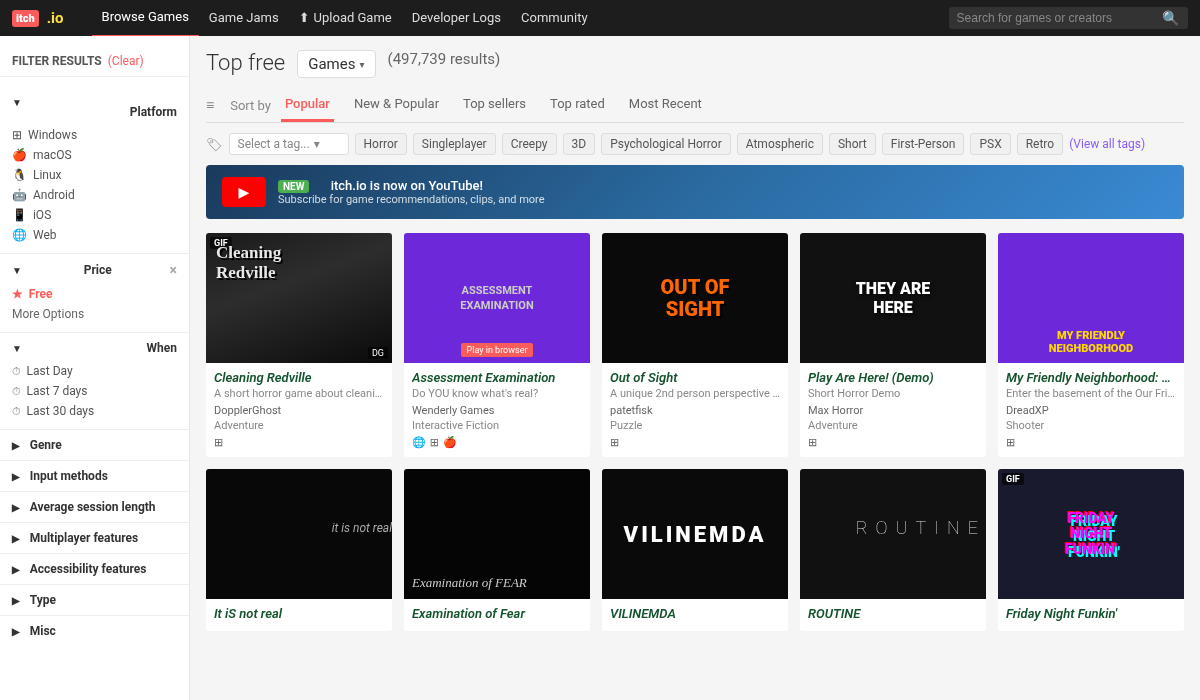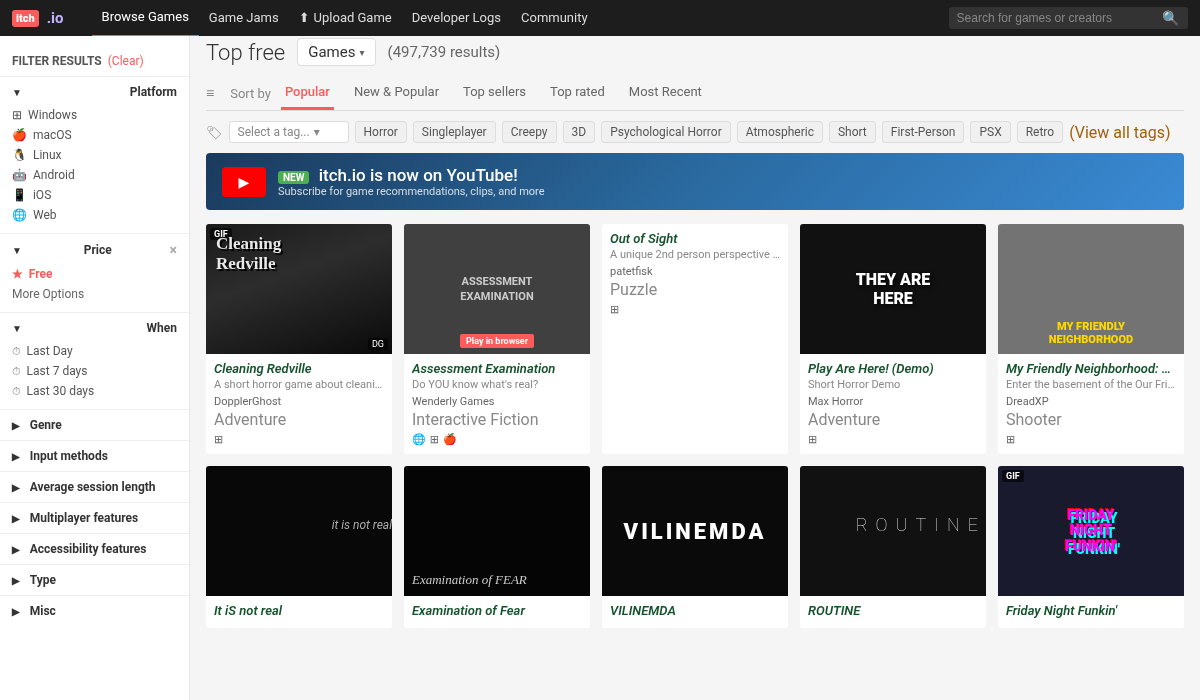--- a/index.html
+++ b/index.html
@@ -32,76 +32,76 @@
     .filter-price-free { display: flex; align-items: center; gap: 6px; padding: 3px 0; color: #fa5c5c; font-weight: bold; cursor: pointer; }
     .more-options { color: #666; padding: 3px 0; cursor: pointer; font-size: 12px; }
     .when-item { display: flex; align-items: center; gap: 6px; padding: 3px 0; color: #555; cursor: pointer; }
     .when-item .clock-icon { font-size: 11px; color: #888; }
     .collapsed-header { display: flex; align-items: center; gap: 6px; font-weight: bold; color: #333; font-size: 12px; padding: 8px 12px; border-top: 1px solid #eee; cursor: pointer; }
 
     
     .main { flex: 1; padding: 0 16px 16px; background: #f5f5f5; overflow-y: auto; }
 
     
-    .top-row { display: flex; align-items: center; gap: 12px; padding: 2px 0 10px; }
+    .top-row { display: flex; align-items: flex-start; gap: 12px; padding: 14px 0 10px; }
     .top-free-title { font-size: 22px; font-weight: 300; color: #333; }
     .games-dropdown { display: flex; align-items: center; gap: 4px; background: #fff; border: 1px solid #ddd; border-radius: 4px; padding: 4px 10px; cursor: pointer; font-size: 15px; color: #333; }
     .games-dropdown .chevron { font-size: 10px; color: #666; }
     .results-count { font-size: 15px; color: #666; }
 
     
     .sort-bar { display: flex; align-items: center; gap: 16px; border-bottom: 1px solid #ddd; padding-bottom: 0; margin-bottom: 10px; }
     .sort-icon { color: #888; font-size: 14px; }
     .sort-label { color: #888; font-size: 13px; margin-right: -6px; }
     .sort-tab { padding: 8px 4px; font-size: 13px; color: #666; cursor: pointer; border-bottom: 3px solid transparent; text-decoration: none; }
     .sort-tab.active { color: #fa5c5c; border-bottom: 3px solid #fa5c5c; font-weight: 500; }
 
     
     .tags-bar { display: flex; align-items: center; gap: 6px; flex-wrap: wrap; margin-bottom: 10px; }
     .tag-select { display: flex; align-items: center; gap: 4px; background: #fff; border: 1px solid #ddd; border-radius: 3px; padding: 3px 8px; color: #888; font-size: 12px; cursor: pointer; min-width: 120px; }
     .tag-pill { background: #f0f0f0; border: 1px solid #ddd; border-radius: 3px; padding: 3px 8px; font-size: 12px; color: #555; cursor: pointer; white-space: nowrap; }
     .tag-icon { color: #888; font-size: 13px; }
-    .view-all-tags { color: #a16207; font-size: 16px; cursor: pointer; white-space: nowrap; }
+    .view-all-tags { color: #8b5cf6; font-size: 12px; cursor: pointer; white-space: nowrap; }
 
     
     .explore-text { font-size: 13px; color: #666; margin-bottom: 10px; }
     .explore-text a { color: #fa5c5c; text-decoration: none; }
 
     
     .yt-banner { background: linear-gradient(135deg, #1a3a5c 0%, #2a6aa0 50%, #3a8ad4 100%); border-radius: 4px; padding: 12px 16px; display: flex; align-items: center; gap: 12px; margin-bottom: 14px; }
     .yt-play { background: #ff0000; border-radius: 4px; width: 44px; height: 30px; display: flex; align-items: center; justify-content: center; flex-shrink: 0; }
     .yt-play::after { content: '▶'; color: #fff; font-size: 14px; }
     .yt-text { color: #fff; }
     .yt-text .new-badge { background: #4caf50; color: #fff; font-size: 10px; font-weight: bold; padding: 1px 5px; border-radius: 3px; margin-right: 6px; }
-    .yt-text .yt-title { font-size: 17px; font-weight: 500; }
+    .yt-text .yt-title { font-size: 13px; font-weight: 500; margin-left: 12px; }
     .yt-text .yt-sub { font-size: 11px; color: rgba(255,255,255,0.8); }
 
     
     .game-grid { display: grid; grid-template-columns: repeat(5, 1fr); gap: 12px; margin-bottom: 12px; }
     .game-card { background: #fff; border-radius: 3px; overflow: hidden; cursor: pointer; }
     .game-thumb { width: 100%; height: 130px; object-fit: cover; display: block; position: relative; overflow: hidden; }
     .game-thumb-img { width: 100%; height: 100%; display: flex; align-items: center; justify-content: center; font-size: 11px; color: rgba(255,255,255,0.7); position: relative; overflow: hidden; }
     .gif-badge { position: absolute; top: 4px; left: 4px; background: rgba(0,0,0,0.6); color: #fff; font-size: 9px; padding: 1px 4px; border-radius: 2px; font-weight: bold; }
     .dg-badge { position: absolute; bottom: 4px; right: 4px; background: rgba(0,0,0,0.6); color: #fff; font-size: 9px; padding: 1px 4px; border-radius: 2px; }
     .play-in-browser { position: absolute; bottom: 6px; left: 0; right: 0; display: flex; justify-content: center; }
-    .play-badge { background: #fa5c5c; color: #fff; font-size: 9px; padding: 2px 6px; border-radius: 2px; font-weight: bold; }
+    .play-badge { background: #fa5c5c; color: #fff; font-size: 9px; padding: 2px 6px; border-radius: 2px; font-weight: normal; }
     .game-info { padding: 7px 8px 8px; }
     .game-title { font-size: 13px; font-weight: 600; color: #14532d; margin-bottom: 2px; white-space: nowrap; overflow: hidden; text-overflow: ellipsis; font-style: italic; }
     .game-desc { font-size: 11px; color: #888; margin-bottom: 4px; white-space: nowrap; overflow: hidden; text-overflow: ellipsis; }
     .game-author { font-size: 11px; color: #666; margin-bottom: 2px; }
-    .game-genre { font-size: 16px; color: #888; margin-bottom: 4px; }
+    .game-genre { font-size: 11px; color: #888; margin-bottom: 4px; }
     .platform-icons { display: flex; gap: 4px; }
     .platform-icon-sm { font-size: 11px; color: #666; }
 
     
     .thumb-cleaning { background: linear-gradient(160deg, #1a1a1a 0%, #2d2d2d 40%, #0a0a0a 100%); }
-    .thumb-assessment { background: #404040; }
+    .thumb-assessment { background: #6d28d9; }
     .thumb-outofsight { background: #0a0a0a; }
     .thumb-theyarehere { background: #111; }
-    .thumb-myfriendly { background: #737373; }
+    .thumb-myfriendly { background: #6d28d9; }
     .thumb-examination { background: #050505; }
     .thumb-itisnot { background: #080808; }
     .thumb-vilinemda { background: #0a0a0a; }
     .thumb-routine { background: #111; }
     .thumb-fnf { background: #1a1a2e; }
 
     
     .cleaning-title { font-size: 17px; font-weight: 900; color: #e8e8e8; text-shadow: 2px 2px 0 #000; position: absolute; top: 10px; left: 10px; line-height: 1.2; font-family: serif; }
     .outofsight-text { font-size: 20px; font-weight: 900; color: #ff6600; text-shadow: 2px 2px 0 #000; text-align: center; line-height: 1.1; }
     .theyarehere-text { font-size: 16px; font-weight: 900; color: #fff; text-align: center; line-height: 1.2; text-shadow: 2px 2px 4px rgba(0,0,0,0.8); }
@@ -112,21 +112,21 @@
     .vilinemda-text { font-size: 22px; font-weight: 900; color: #fff; letter-spacing: 3px; }
     .routine-text { font-size: 18px; font-weight: 100; color: #ddd; letter-spacing: 8px; text-transform: uppercase; }
     .fnf-text { font-size: 14px; font-weight: 900; color: #ff00ff; text-shadow: 3px 3px 0 #00ffff, -1px -1px 0 #ff0000; line-height: 1.1; text-align: center; text-transform: uppercase; }
   </style>
 </head>
 <body>
 
 <nav class="navbar">
   <div class="nav-logo">
     <span class="logo-box">itch</span>
-    <span style="color:#c4b5fd;">.io</span>
+    <span style="color:#fde047;">.io</span>
   </div>
   <a class="nav-link active">Browse Games</a>
   <a class="nav-link">Game Jams</a>
   <a class="nav-link nav-upload">
     <span>⬆</span>
     <span>Upload Game</span>
   </a>
   <a class="nav-link">Developer Logs</a>
   <a class="nav-link">Community</a>
   <div class="nav-search">
@@ -139,21 +139,21 @@
 
   <aside class="sidebar">
     <div class="filter-header">
       <span>FILTER RESULTS</span>
       <a class="clear-link">(Clear)</a>
     </div>
 
     <div class="filter-section">
       <div class="filter-section-header">
         <span style="font-size:10px;">▼</span>
-        <span style="margin-left:4px;">Platform</span>
+        <span style="margin-left:4px;margin-top:20px;">Platform</span>
       </div>
       <div class="filter-item">
         <span class="platform-icon">⊞</span>
         <span>Windows</span>
       </div>
       <div class="filter-item">
         <span class="platform-icon">🍎</span>
         <span>macOS</span>
       </div>
       <div class="filter-item">
@@ -325,20 +325,25 @@
           <div class="game-genre">Interactive Fiction</div>
           <div class="platform-icons">
             <span class="platform-icon-sm">🌐</span>
             <span class="platform-icon-sm">⊞</span>
             <span class="platform-icon-sm">🍎</span>
           </div>
         </div>
       </div>
 
       <div class="game-card">
+        <div class="game-thumb">
+          <div class="game-thumb-img thumb-outofsight" style="flex-direction:column; justify-content:center;">
+            <span class="outofsight-text">OUT OF<br>SIGHT</span>
+          </div>
+        </div>
         <div class="game-info">
           <div class="game-title">Out of Sight</div>
           <div class="game-desc">A unique 2nd person perspective experi...</div>
           <div class="game-author">patetfisk</div>
           <div class="game-genre">Puzzle</div>
           <div class="platform-icons">
             <span class="platform-icon-sm">⊞</span>
           </div>
         </div>
       </div>

